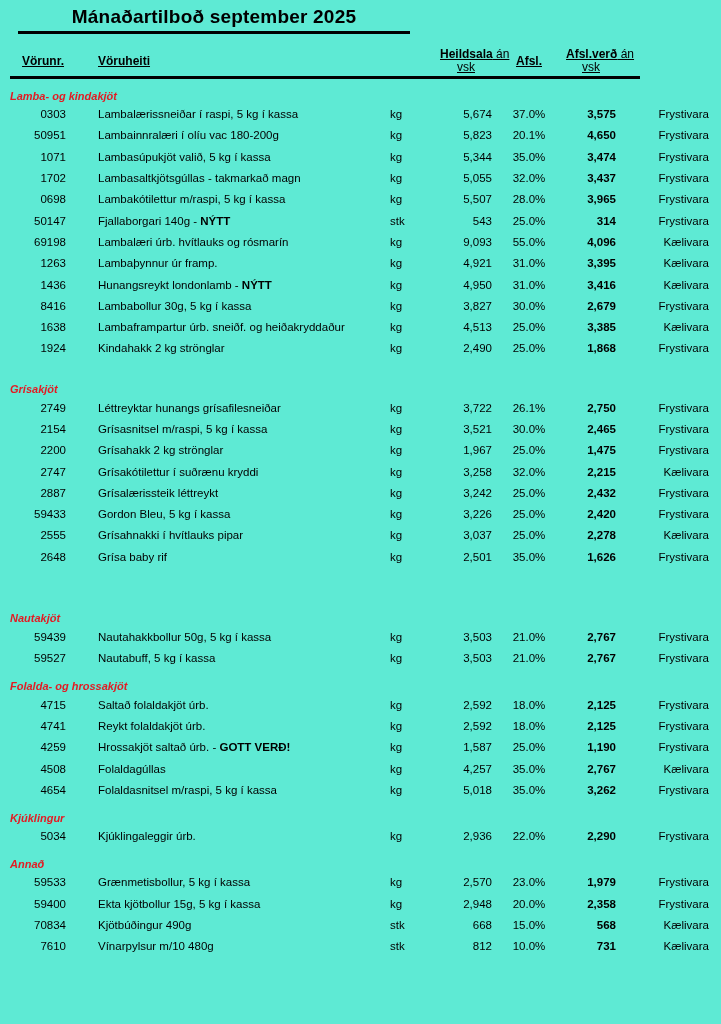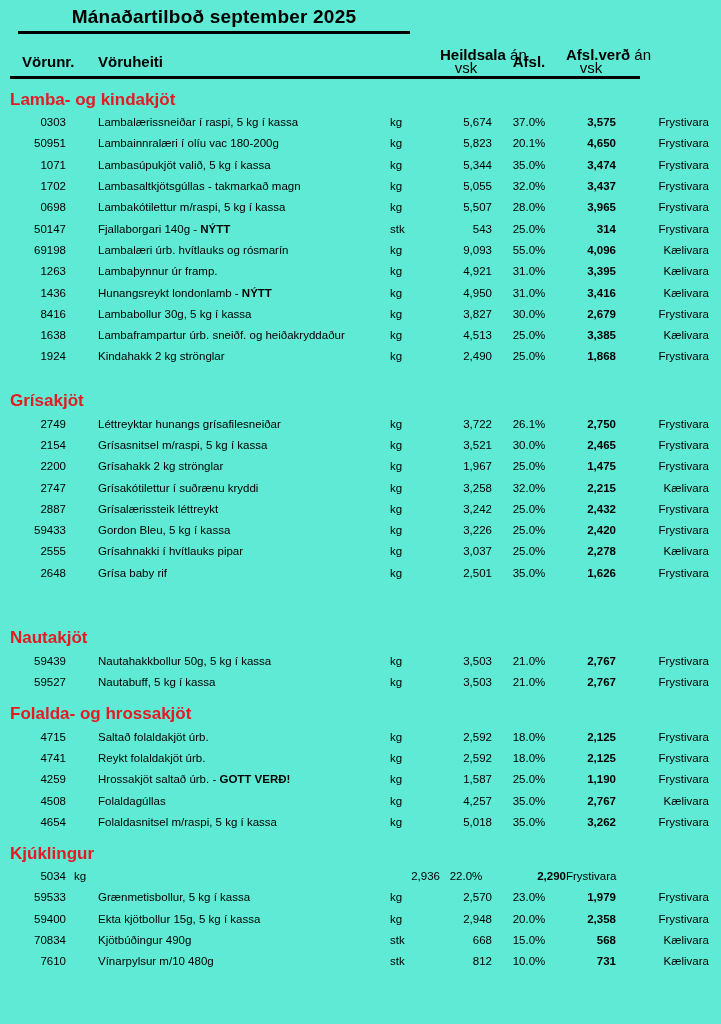--- a/index.html
+++ b/index.html
@@ -25,34 +25,35 @@
   .title {
     margin: 0;
     font-size: 19px;
     font-weight: bold;
     letter-spacing: 0.2px;
   }
   .grid-cols {
     display: grid;
     grid-template-columns: 64px 1fr 50px 52px 74px 50px 93px;
   }
-  .thead { font-size: 15px; align-items: center; }
+  .thead { font-size: 12px; align-items: center; text-decoration: underline; }
   .h-sku  { font-weight: bold; padding-left: 12px; }
   .h-name { font-weight: bold; padding-left: 24px; }
   .two-line { text-align: center; line-height: 13px; white-space: nowrap; }
   .two-line .b { font-weight: bold; }
   .header-rule {
     height: 2.5px;
     background: #000;
     width: 630px;
     margin-top: 2px;
   }
   .section-title {
-    font-size: 17px;
+    font-size: 11px;
     font-weight: bold;
+    font-style: italic;
     margin: 11px 0 2px 0;
   }
   .row {
     height: 21.3px;
     align-items: center;
     font-size: 11.5px;
   }
   .c-sku  { text-align: right; padding-right: 8px; }
   .c-name { padding-left: 24px; white-space: nowrap; }
   .c-name .nb { font-weight: bold; }
@@ -345,26 +346,28 @@
         <div class="c-name"><span>Folaldasnitsel m/raspi, 5 kg í kassa</span></div>
         <div class="c-unit">kg</div>
         <div class="c-price">5,018</div>
         <div class="c-disc">35.0%</div>
         <div class="c-sale">3,262</div>
         <div class="c-cat">Frystivara</div>
       </div>
       <div class="section-title" style="color: rgb(227, 27, 35);">Kjúklingur</div>
       <div class="row grid-cols">
         <div class="c-sku">5034</div>
+        <div class="c-name"><span>Kjúklingaleggir úrb.</span></div>
         <div class="c-unit">kg</div>
         <div class="c-price">2,936</div>
         <div class="c-disc">22.0%</div>
         <div class="c-sale">2,290</div>
         <div class="c-cat">Frystivara</div>
       </div>
+      <div class="section-title" style="color: rgb(227, 27, 35);">Annað</div>
       <div class="row grid-cols">
         <div class="c-sku">59533</div>
         <div class="c-name"><span>Grænmetisbollur, 5 kg í kassa</span></div>
         <div class="c-unit">kg</div>
         <div class="c-price">2,570</div>
         <div class="c-disc">23.0%</div>
         <div class="c-sale">1,979</div>
         <div class="c-cat">Frystivara</div>
       </div>
       <div class="row grid-cols">

